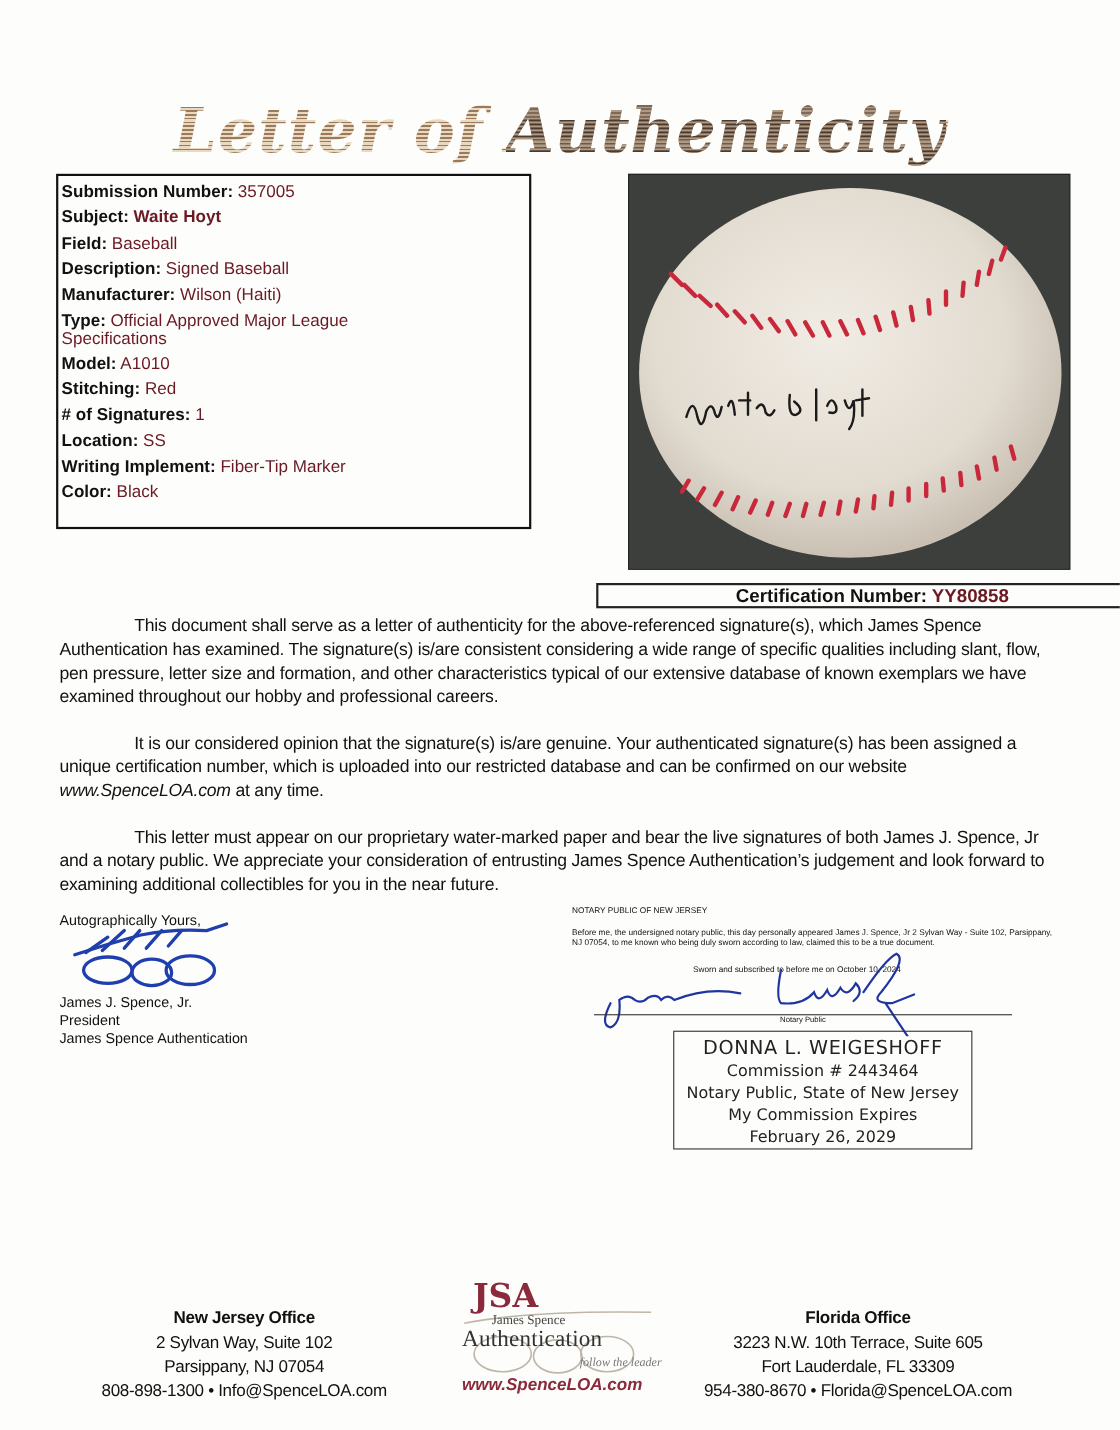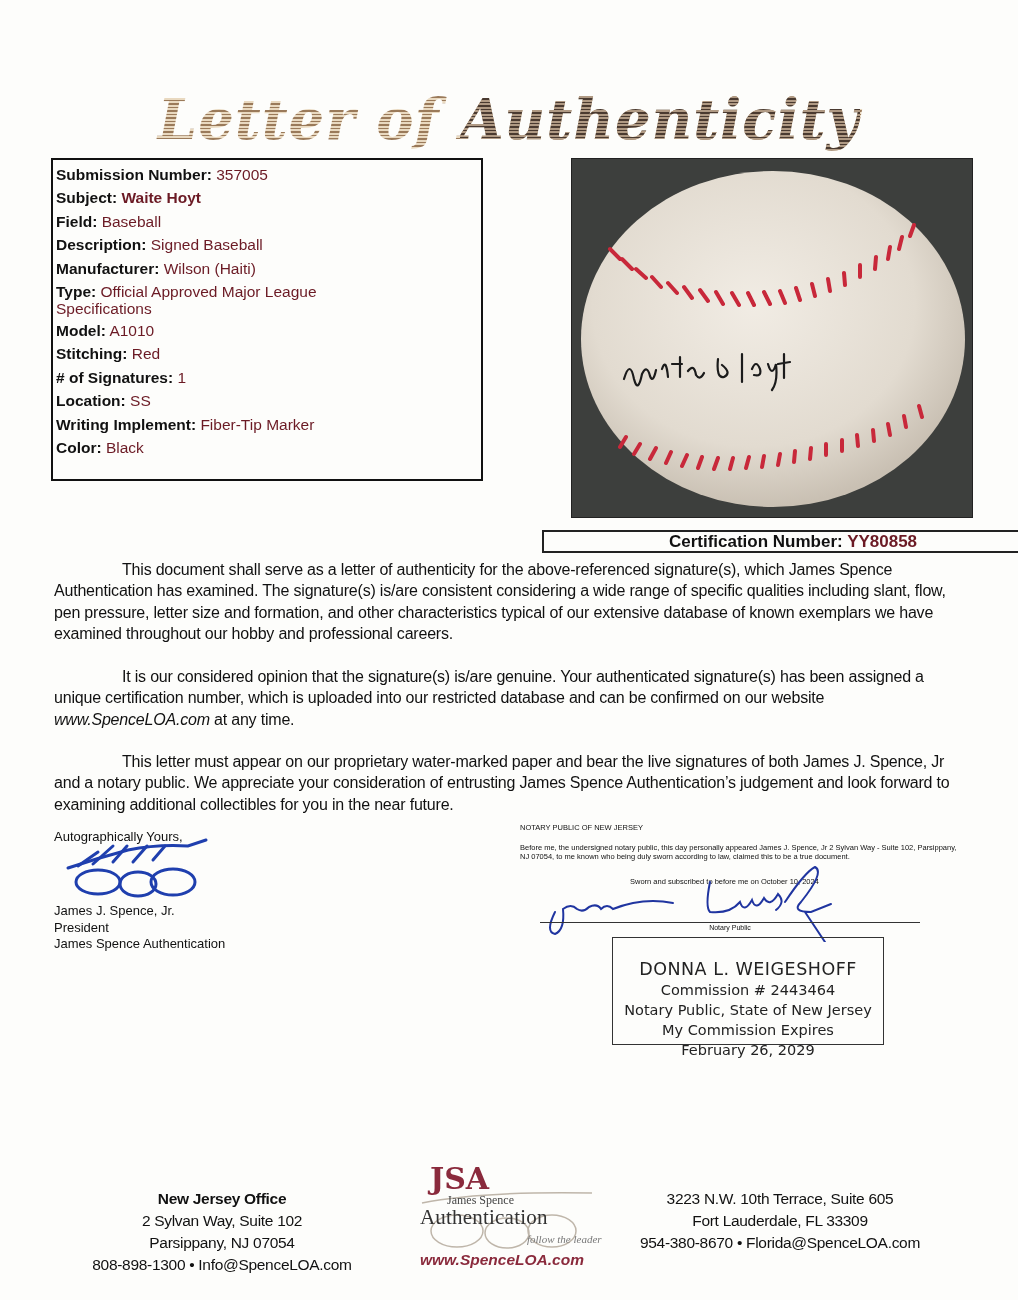--- a/index.html
+++ b/index.html
@@ -64,21 +64,21 @@
     
     .notary-head { left:520px; top:823px; font-size:7.5px; line-height:10px; }
     .notary-text { left:520px; top:844px; width:440px; font-size:7.5px; line-height:8.8px; }
     .notary-sworn { left:630px; top:877px; font-size:7.5px; line-height:10px; }
     .notary-line { left:540px; top:922px; width:380px; height:1px; background:#333; }
     .notary-label { left:540px; top:924px; width:380px; text-align:center; font-size:7px; }
 
     .stamp {
       left:612px; top:937px; width:272px; height:108px; box-sizing:border-box;
       border:1.5px solid #333; text-align:center; color:#222;
-      font-family:"DejaVu Sans", sans-serif; padding-top:20px;
+      font-family:"DejaVu Sans", sans-serif; padding-top:4px;
     }
     .stamp .l1 { font-size:17.5px; line-height:22px; letter-spacing:0.5px; }
     .stamp .ln { font-size:14.5px; line-height:20px; }
 
     
     .footer-col { top:1188px; width:300px; text-align:center; font-size:15.5px; line-height:22px; letter-spacing:-0.3px; }
     .footer-col .head { font-weight:bold; }
     .footer-nj { left:72px; }
     .footer-fl { left:630px; }
 
@@ -195,16 +195,17 @@
     </g>
   </svg>
   <span class="jsa">JSA</span>
   <span class="jsn">James Spence</span>
   <span class="auth">Authentication</span>
   <span class="tag">follow the leader</span>
   <span class="url">www.SpenceLOA.com</span>
 </div>
 
 <div class="abs footer-col footer-fl">
+  <div class="head">Florida Office</div>
   <div>3223 N.W. 10th Terrace, Suite 605</div>
   <div>Fort Lauderdale, FL 33309</div>
   <div>954-380-8670 • Florida@SpenceLOA.com</div>
 </div>
 
 </body></html>

